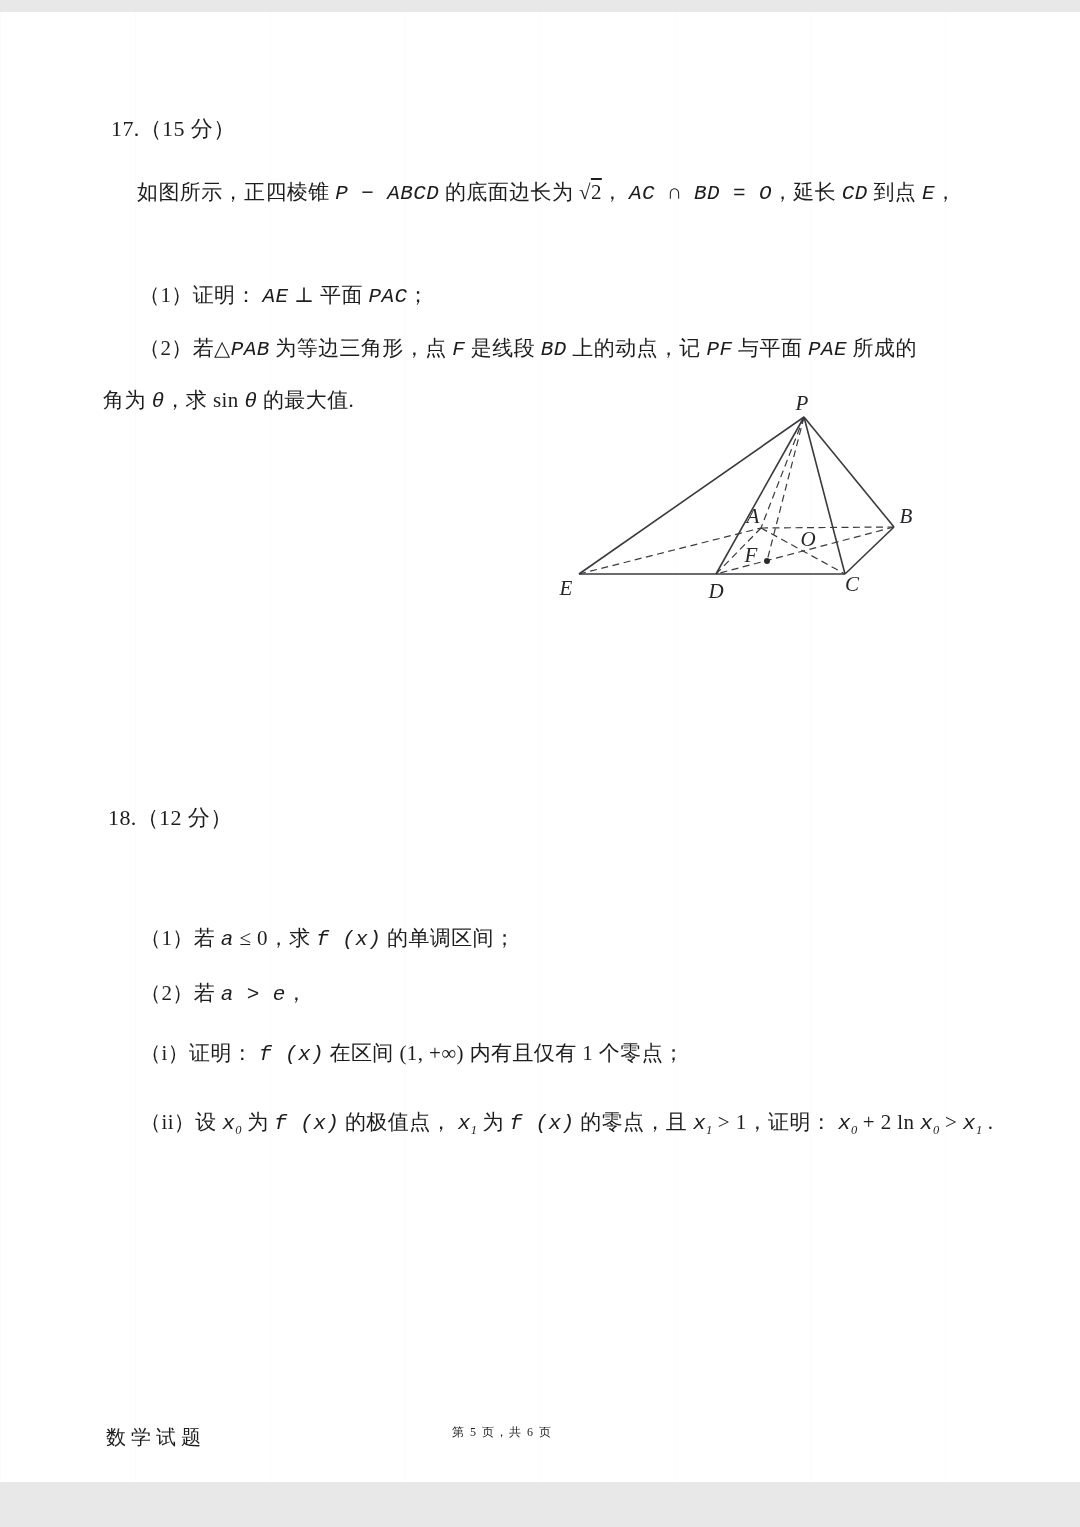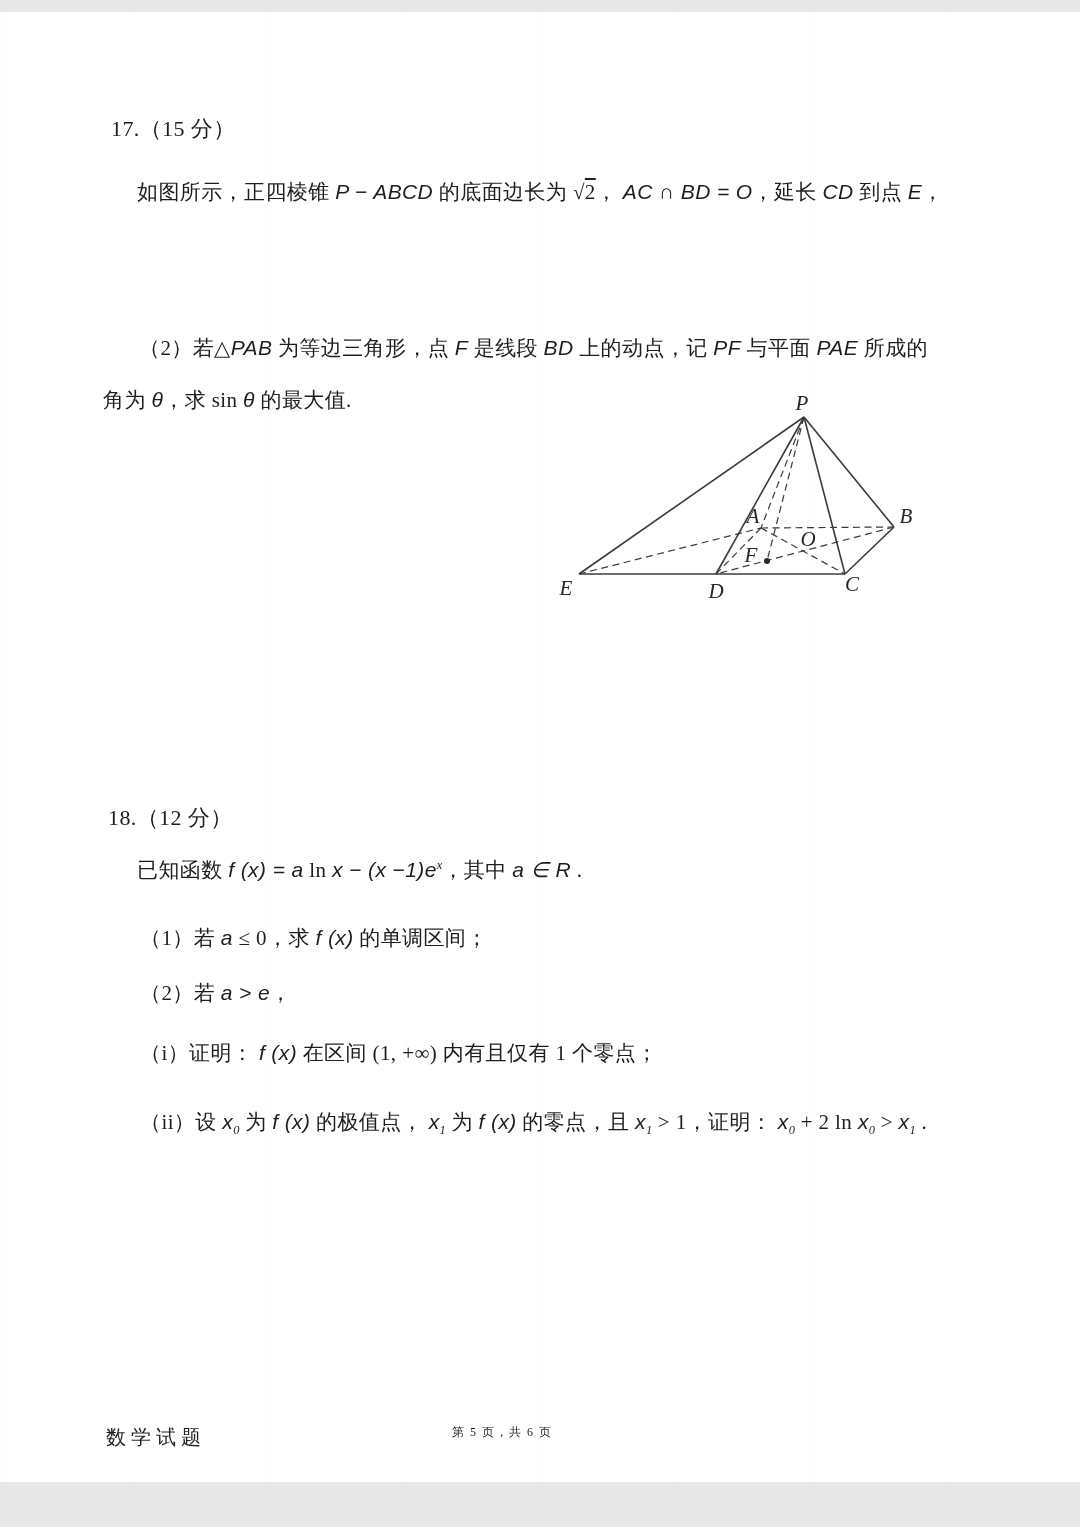--- a/index.html
+++ b/index.html
@@ -13,21 +13,21 @@
     overflow:hidden;
     font-family:"Liberation Serif","DejaVu Serif",serif;
     color:#1d1d1f;
   }
   .line {
     position:absolute; margin:0; white-space:nowrap;
     font-size:21px; letter-spacing:0.4px; line-height:1.25;
     font-family:"Liberation Serif","DejaVu Serif",serif;
   }
   .zh { font-style:normal; }
-  .it { font-style:italic; font-family:Liberation Sans, sans-serif; }
+  .it { font-style:italic; font-family:Liberation Mono, monospace; }
   .rm { font-style:normal; }
   .rad { text-decoration:overline; }
   sub, sup { font-size:12.5px; font-style:italic; letter-spacing:0; }
   .heading { font-size:22px; }
   .footer-left  { left:106px; top:1413px; font-size:20px; letter-spacing:5px; }
   .footer-right { left:452px; top:1413px; font-size:12px; letter-spacing:1.5px; }
   .figure-wrap { position:absolute; left:540px; top:378px; width:420px; height:228px; }
   .vlabel {
     font-family:"Liberation Serif","DejaVu Serif",serif;
     font-style:italic; font-size:21px; fill:#26262a;
@@ -39,20 +39,21 @@
 </head>
 <body>
 
 <div class="page">
 
   <p class="line heading" style="left:111px; top:103px;"><span class="zh">17.（15 分）</span></p>
 
   <p class="line" style="left:137px; top:167px;"><span class="zh">如图所示，正四棱锥 </span><span class="it">P − ABCD</span><span class="zh"> 的底面边长为 </span><span class="rm">√</span><span class="rm rad">2</span><span class="zh">， </span><span class="it">AC ∩ BD = O</span><span class="zh">，延长 </span><span class="it">CD</span><span class="zh"> 到点 </span><span class="it">E</span><span class="zh">，</span></p>
 
 
+  <p class="line" style="left:139px; top:270px;"><span class="zh">（1）证明： </span><span class="it">AE</span><span class="zh"> ⊥ 平面 </span><span class="it">PAC</span><span class="zh">；</span></p>
 
   <p class="line" style="left:139px; top:323px;text-align:right;"><span class="zh">（2）若</span><span class="rm">△</span><span class="it">PAB</span><span class="zh"> 为等边三角形，点 </span><span class="it">F</span><span class="zh"> 是线段 </span><span class="it">BD</span><span class="zh"> 上的动点，记 </span><span class="it">PF</span><span class="zh"> 与平面 </span><span class="it">PAE</span><span class="zh"> 所成的</span></p>
 
   <p class="line" style="left:103px; top:375px;"><span class="zh">角为 </span><span class="it">θ</span><span class="zh">，求 </span><span class="rm">sin </span><span class="it">θ</span><span class="zh"> 的最大值.</span></p>
 
   <div class="figure-wrap">
     <svg width="420" height="228" viewBox="0 0 420 228">
 
       <line class="solid" x1="264" y1="27" x2="39" y2="184"></line>
       <line class="solid" x1="264" y1="27" x2="176" y2="184"></line>
@@ -77,21 +78,20 @@
       <text class="vlabel" x="268" y="156" text-anchor="middle">O</text>
       <text class="vlabel" x="211" y="172" text-anchor="middle">F</text>
       <text class="vlabel" x="26" y="205" text-anchor="middle">E</text>
       <text class="vlabel" x="176" y="208" text-anchor="middle">D</text>
       <text class="vlabel" x="312" y="201" text-anchor="middle">C</text>
     </svg>
   </div>
 
   <p class="line heading" style="left:108px; top:792px;"><span class="zh">18.（12 分）</span></p>
 
-  <p class="line" style="left:137px; top:845px;"><span class="zh">已知函数 </span><span class="it">f (x) = a</span><span class="rm"> ln </span><span class="it">x − (x −1)e</span><sup>x</sup><span class="zh">，其中 </span><span class="it">a ∈ R</span><span class="zh"> .</span></p>
 
   <p class="line" style="left:140px; top:913px;"><span class="zh">（1）若 </span><span class="it">a</span><span class="rm"> ≤ 0</span><span class="zh">，求 </span><span class="it">f (x)</span><span class="zh"> 的单调区间；</span></p>
 
   <p class="line" style="left:140px; top:968px;"><span class="zh">（2）若 </span><span class="it">a &gt; e</span><span class="zh">，</span></p>
 
   <p class="line" style="left:140px; top:1028px;"><span class="zh">（i）证明： </span><span class="it">f (x)</span><span class="zh"> 在区间 </span><span class="rm">(1, +∞)</span><span class="zh"> 内有且仅有 1 个零点；</span></p>
 
   <p class="line" style="left:140px; top:1097px;"><span class="zh">（ii）设 </span><span class="it">x</span><sub>0</sub><span class="zh"> 为 </span><span class="it">f (x)</span><span class="zh"> 的极值点， </span><span class="it">x</span><sub>1</sub><span class="zh"> 为 </span><span class="it">f (x)</span><span class="zh"> 的零点，且 </span><span class="it">x</span><sub>1</sub><span class="rm"> &gt; 1</span><span class="zh">，证明： </span><span class="it">x</span><sub>0</sub><span class="rm"> + 2 ln </span><span class="it">x</span><sub>0</sub><span class="rm"> &gt; </span><span class="it">x</span><sub>1</sub><span class="zh"> .</span></p>
 
   <p class="line footer-left">数学试题</p>

